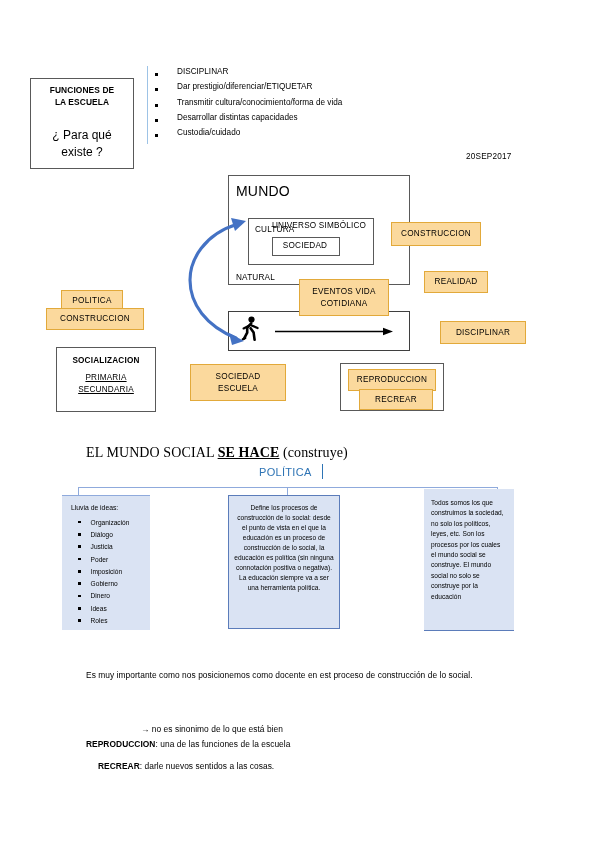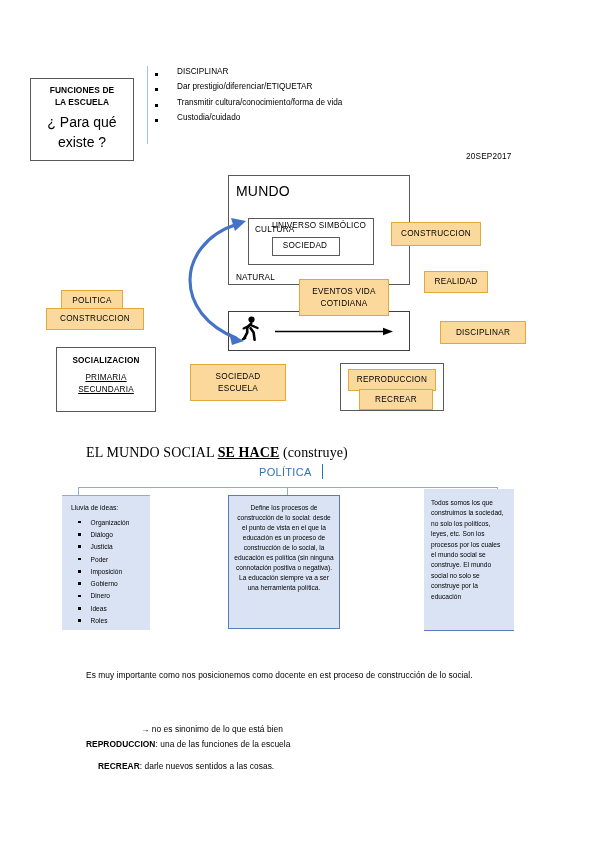--- a/index.html
+++ b/index.html
@@ -31,22 +31,22 @@
     padding: 6px 5px 7px 5px;
     text-align: center;
     line-height: 1.42;
   }
   #funciones-box .l1, #funciones-box .l2 {
     font-size: 8.4px;
     font-weight: bold;
     letter-spacing: 0.1px;
   }
   #funciones-box .l3 {
-    font-size: 14px;
-    margin-top: 4px;
+    font-size: 12px;
+    margin-top: 18px;
   }
 
   #bullet-rule {
     left: 147px; top: 66px;
     width: 0;
     height: 78px;
     border-left: 1.4px solid #9dc3e6;
   }
   #funciones-list {
     left: 155px; top: 68px;
@@ -282,20 +282,24 @@
       <span class="sq"></span>
       <span class="tx">DISCIPLINAR</span>
     </div>
     <div class="li">
       <span class="sq"></span>
       <span class="tx">Dar prestigio/diferenciar/ETIQUETAR</span>
     </div>
     <div class="li">
       <span class="sq"></span>
       <span class="tx">Transmitir cultura/conocimiento/forma de vida</span>
+    </div>
+    <div class="li">
+      <span class="sq"></span>
+      <span class="tx">Desarrollar distintas capacidades</span>
     </div>
     <div class="li">
       <span class="sq"></span>
       <span class="tx">Custodia/cuidado</span>
     </div>
   </div>
 
   <div class="abs" id="date-label">20SEP2017</div>
 
   <div class="abs" id="mundo-box"></div>

